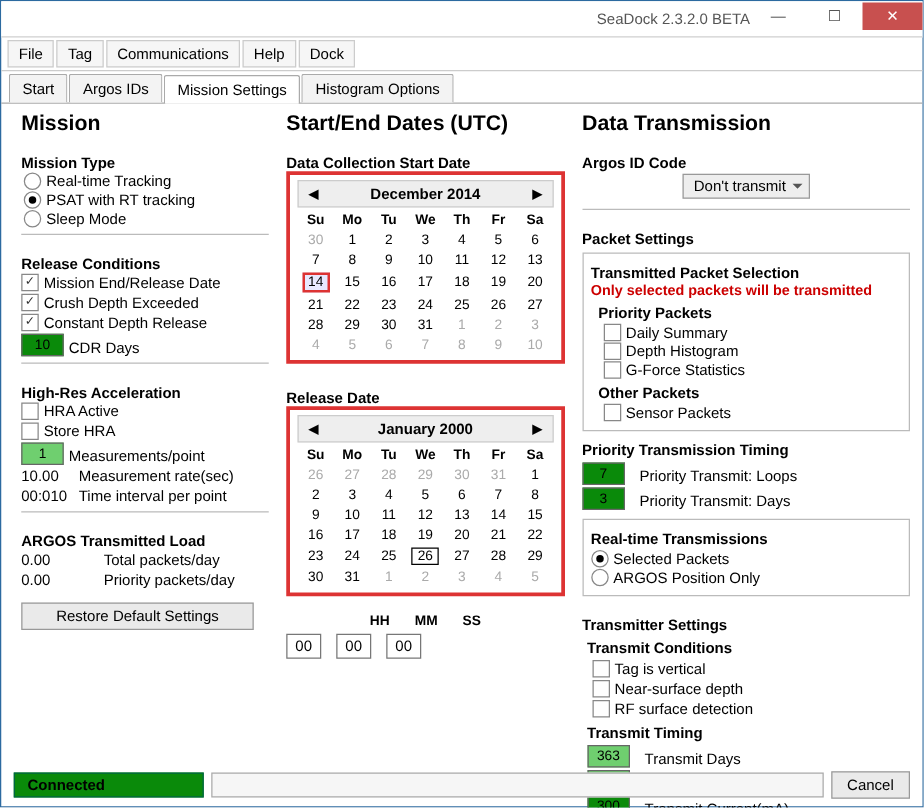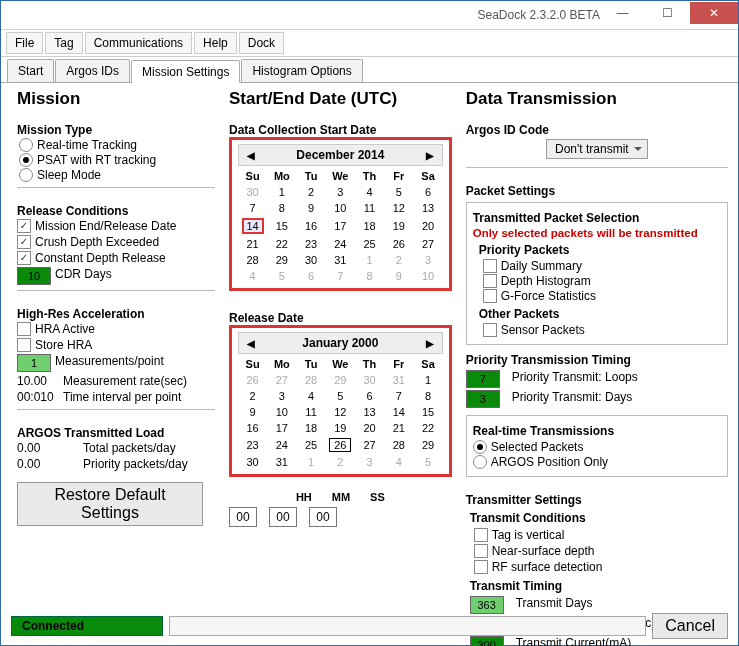--- a/index.html
+++ b/index.html
@@ -14,31 +14,31 @@
 .tab{padding:4px 10px;border:1px solid #aaa;border-bottom:none;margin-right:1px;background:#f3f3f3;border-radius:2px 2px 0 0;font-size:12px}
 .tab.active{background:#fff;position:relative;top:1px}
 .content{display:flex;padding:6px 10px 6px 16px;gap:14px}
 .col{display:flex;flex-direction:column}
 .col1{width:200px}
 .col2{width:225px}
 .col3{width:265px}
 h2{font-size:17px;font-weight:bold;margin:0 0 2px 0}
 .grptitle{font-weight:bold;font-size:12px;margin-top:12px}
 .sub{margin-left:2px}
-.row{display:flex;align-items:flex-start;gap:4px;margin:1px 0;font-size:12px}
+.row{display:flex;align-items:flex-end;gap:4px;margin:1px 0;font-size:12px}
 .radio,.check{width:12px;height:12px;border:1px solid #888;display:inline-flex;align-items:center;justify-content:center;font-size:10px;line-height:1}
 .radio{border-radius:50%}
 .radio.sel::after{content:"";width:6px;height:6px;border-radius:50%;background:#000;display:block}
 .check.sel::after{content:"✓";font-size:10px;color:#333}
 .hr{border-top:1px solid #bbb;margin:4px 0}
 .numbox{width:26px;height:16px;border:1px solid #666;display:inline-flex;align-items:center;justify-content:center;font-size:11px}
 .green{background:#0a8a0a;color:#000}
 .lgreen{background:#6fcf6f}
 .valtxt{width:42px;display:inline-block}
-.btn{border:1px solid #999;background:#eaeaea;padding:3px 12px;font-size:16px;display:inline-block;text-align:center}
+.btn{border:1px solid #999;background:#eaeaea;padding:3px 12px;font-size:12px;display:inline-block;text-align:center}
 .redbox{border:3px solid #d33;padding:4px 6px;margin-bottom:8px}
 .calhdr{display:flex;align-items:center;justify-content:center;background:#eee;border:1px solid #ccc;padding:3px 0;font-weight:bold;font-size:12px;position:relative}
 .calhdr .arrow{position:absolute;font-size:10px}
 .calhdr .arrow.l{left:8px}.calhdr .arrow.r{right:8px}
 table.cal{border-collapse:collapse;width:100%;font-size:11px;margin-top:2px}
 table.cal th{font-weight:bold;padding:2px 0;width:14.28%}
 table.cal td{text-align:center;padding:2px 0;color:#000}
 table.cal td.gray{color:#aaa}
 table.cal td.selA span{border:2px solid #d33;padding:0 2px;background:#e8e8ff;display:inline-block;min-width:14px}
 table.cal td.selB span{border:1px solid #000;padding:0 3px;display:inline-block;min-width:14px}
@@ -146,21 +146,21 @@
           <span style="margin-left:20px">Total packets/day</span>
         </div>
       <div class="row">
           <span class="valtxt">0.00</span>
           <span style="margin-left:20px">Priority packets/day</span>
         </div>
       <div style="margin-top:10px"><span class="btn" style="width:160px">Restore Default Settings</span></div>
     </div>
 
     <div class="col col2">
-      <h2>Start/End Date (UTC)</h2>
+      <h2>Start/End Dates (UTC)</h2>
       <div class="grptitle">Data Collection Start Date</div>
       <div class="redbox">
         <div class="calhdr">
             <span class="arrow l">◀</span>
             <span>December 2014</span>
             <span class="arrow r">▶</span>
           </div>
         <table class="cal">
           <tbody>
               <tr>

